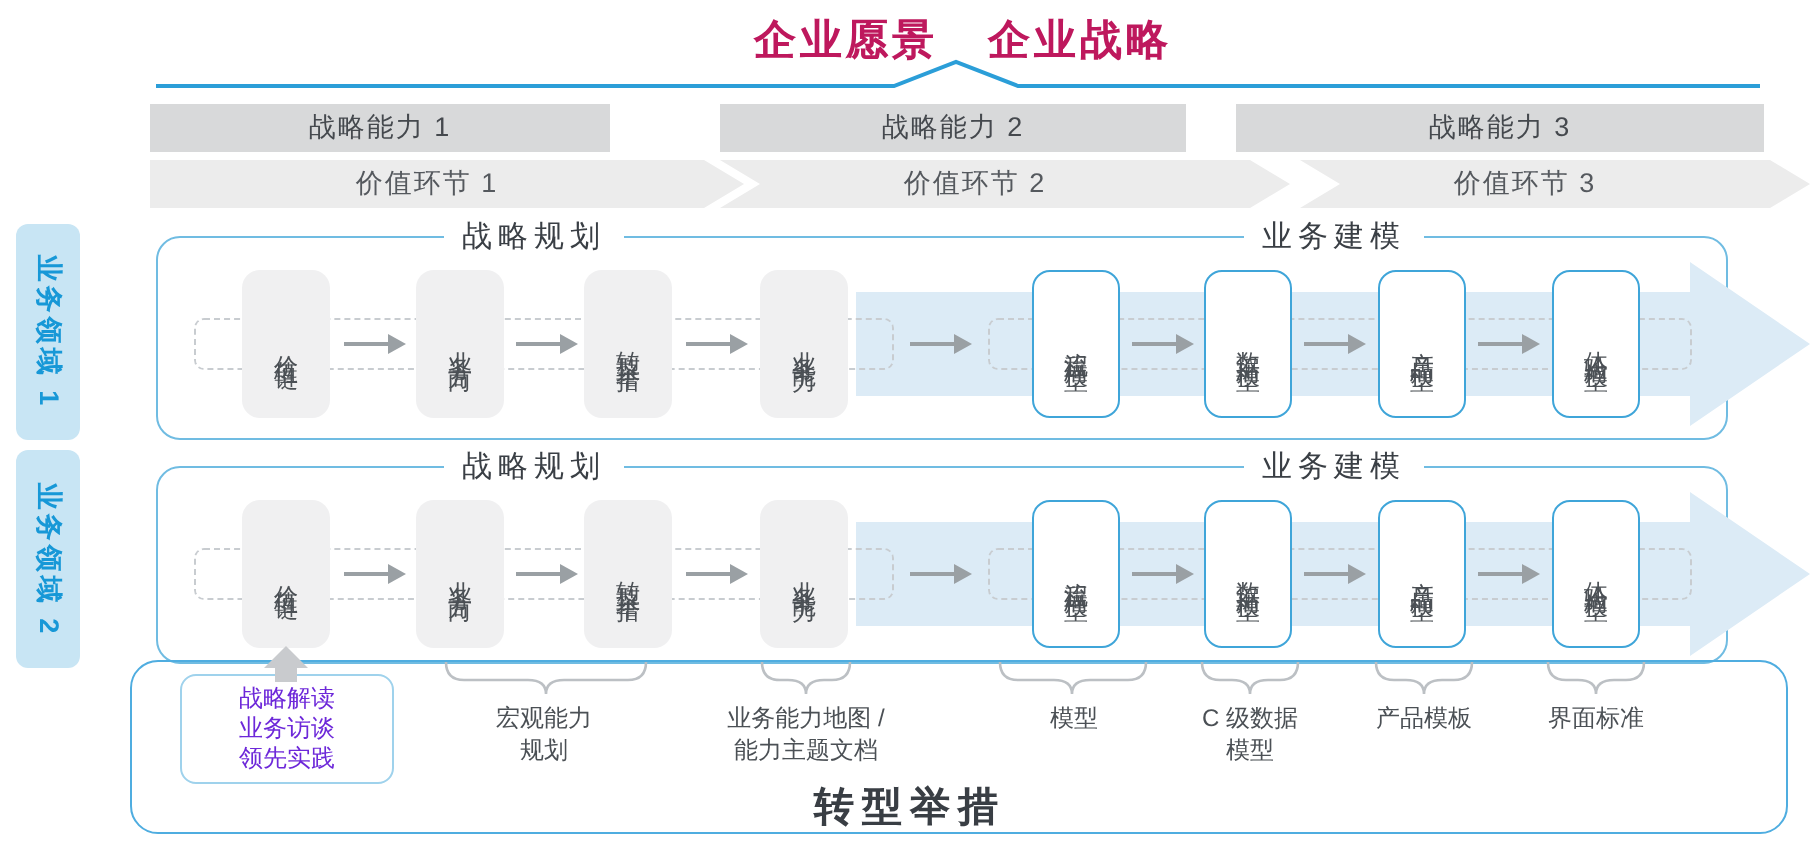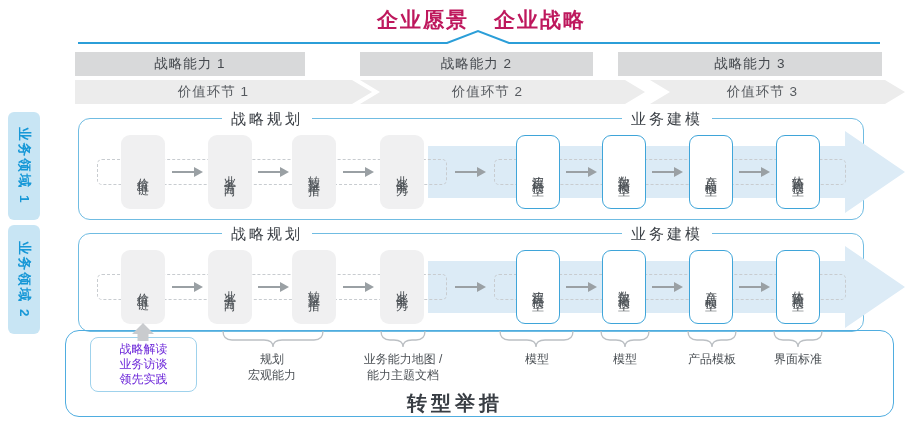--- a/index.html
+++ b/index.html
@@ -155,31 +155,32 @@
 
 <div class="callout">
   <div>
     <div>战略解读</div>
     <div>业务访谈</div>
     <div>领先实践</div>
   </div>
 </div>
 
 <div class="anno" style="left:272px;width:120px;">
+  <div>宏观能力</div>
   <div>规划</div>
-  <div>宏观能力</div>
 </div>
 <div class="anno" style="left:403px;width:150px;">
   <div>业务能力地图 /</div>
   <div>能力主题文档</div>
 </div>
 <div class="anno" style="left:537px;width:110px;">
   <div>模型</div>
 </div>
 <div class="anno" style="left:625px;width:110px;">
+  <div>C 级数据</div>
   <div>模型</div>
 </div>
 <div class="anno" style="left:712px;width:110px;">
   <div>产品模板</div>
 </div>
 <div class="anno" style="left:798px;width:110px;">
   <div>界面标准</div>
 </div>
 
 <svg class="overlay" viewBox="0 0 910 432">

